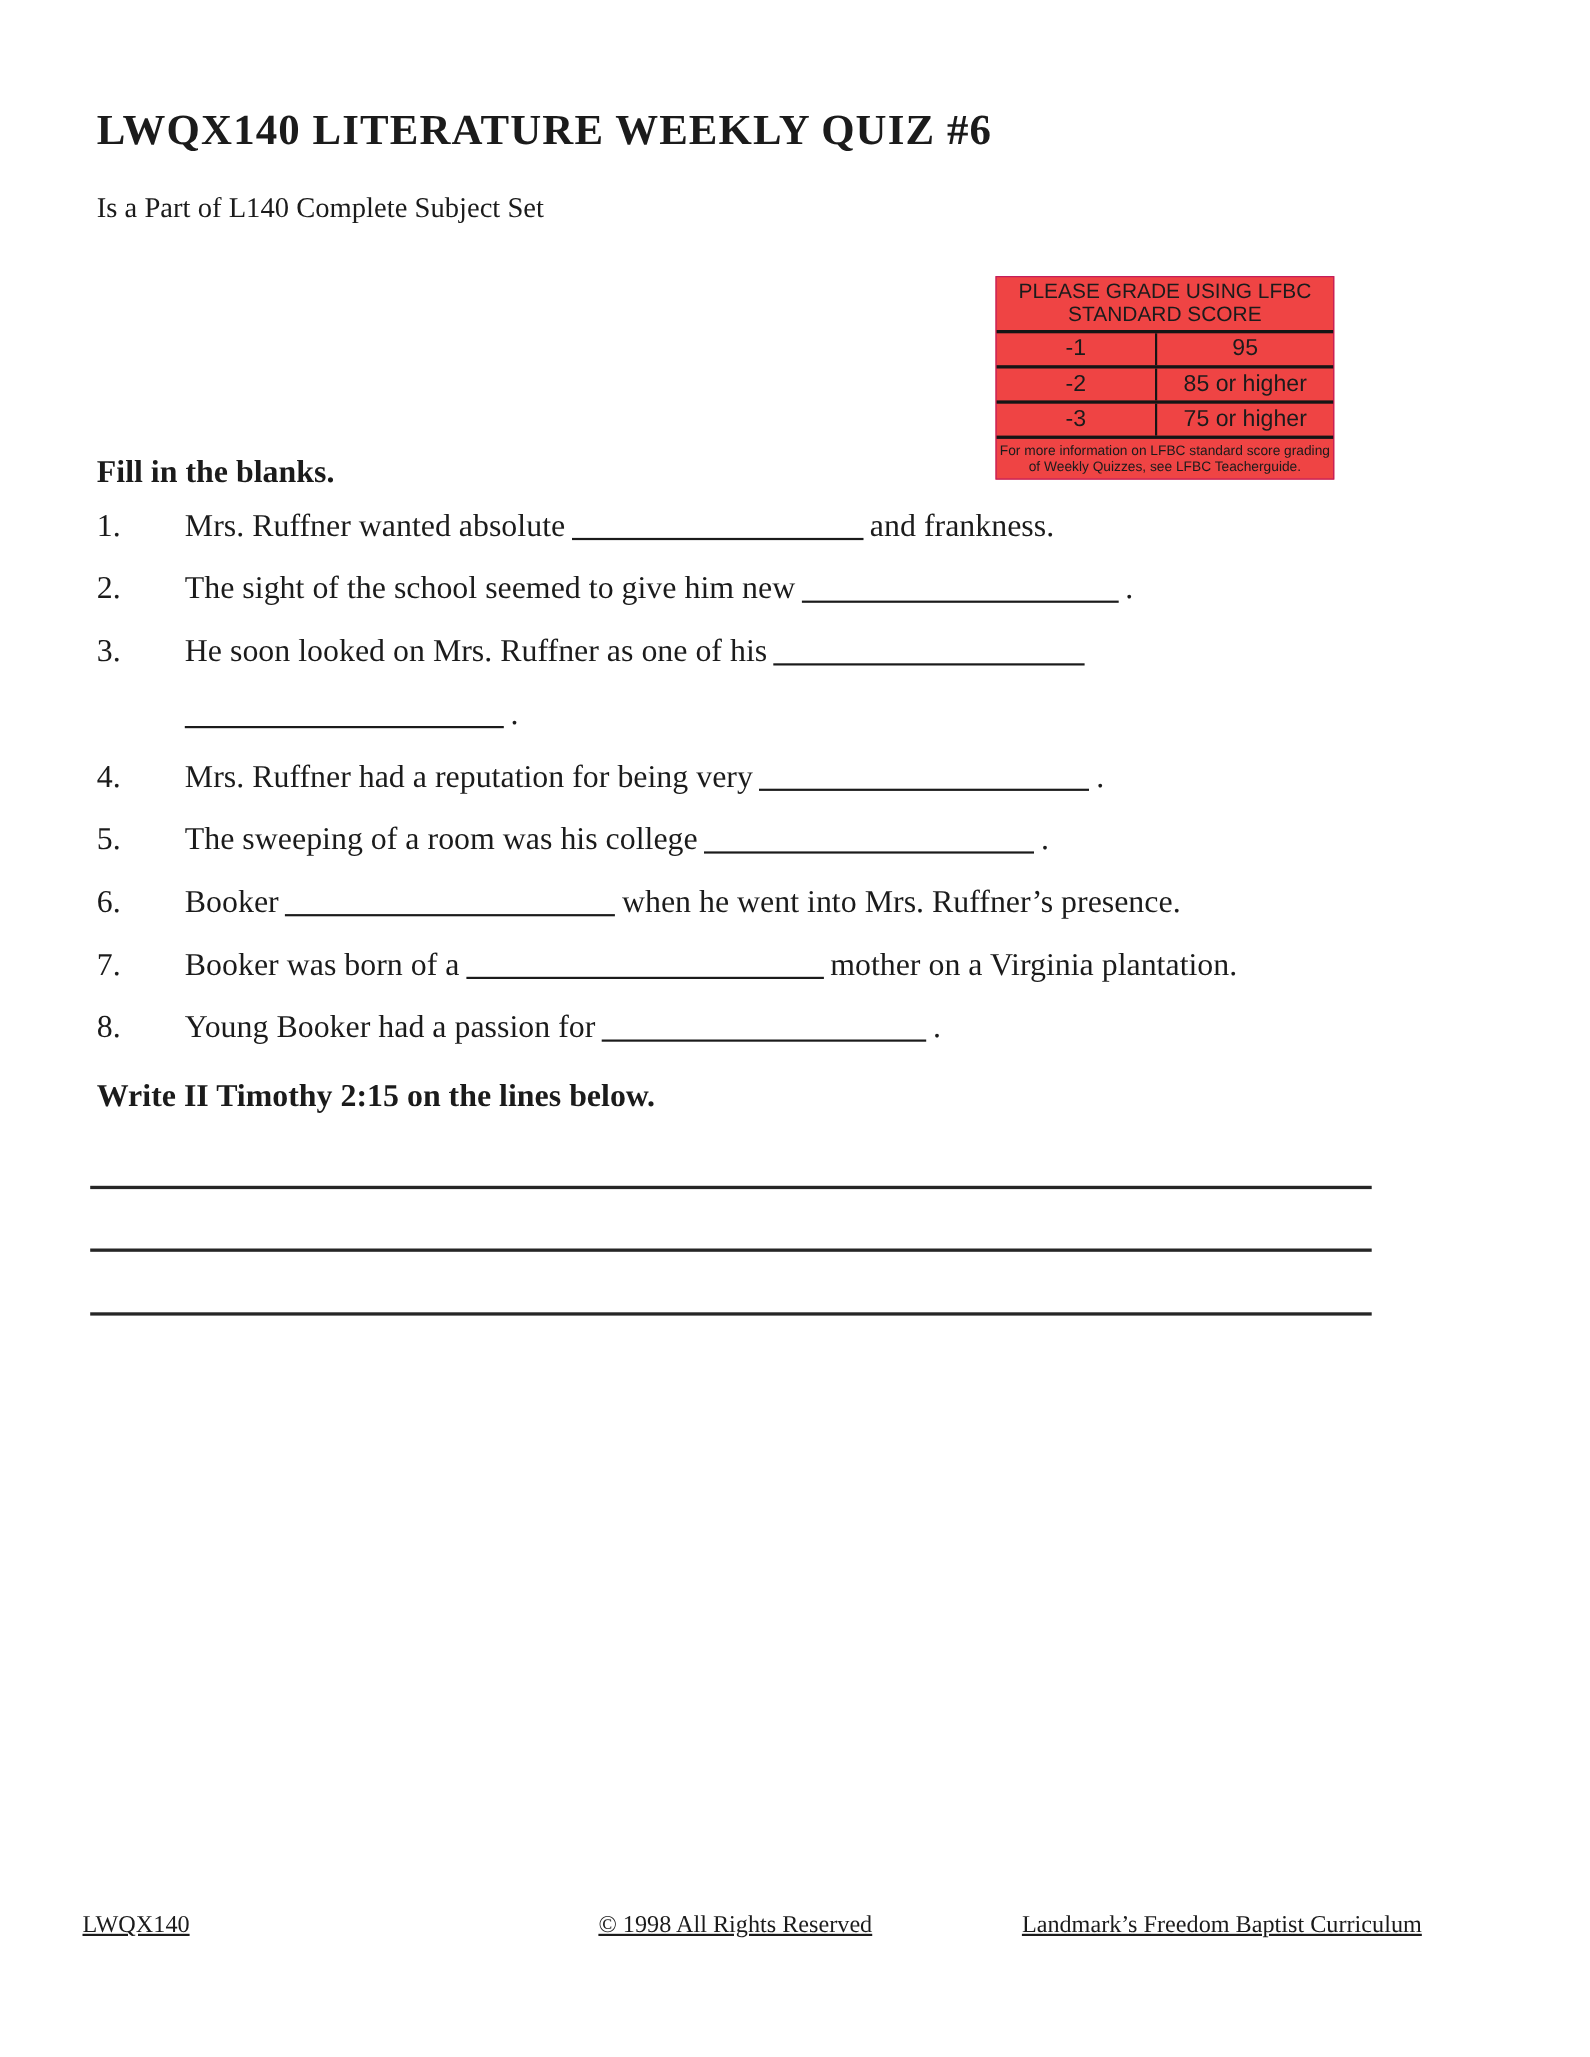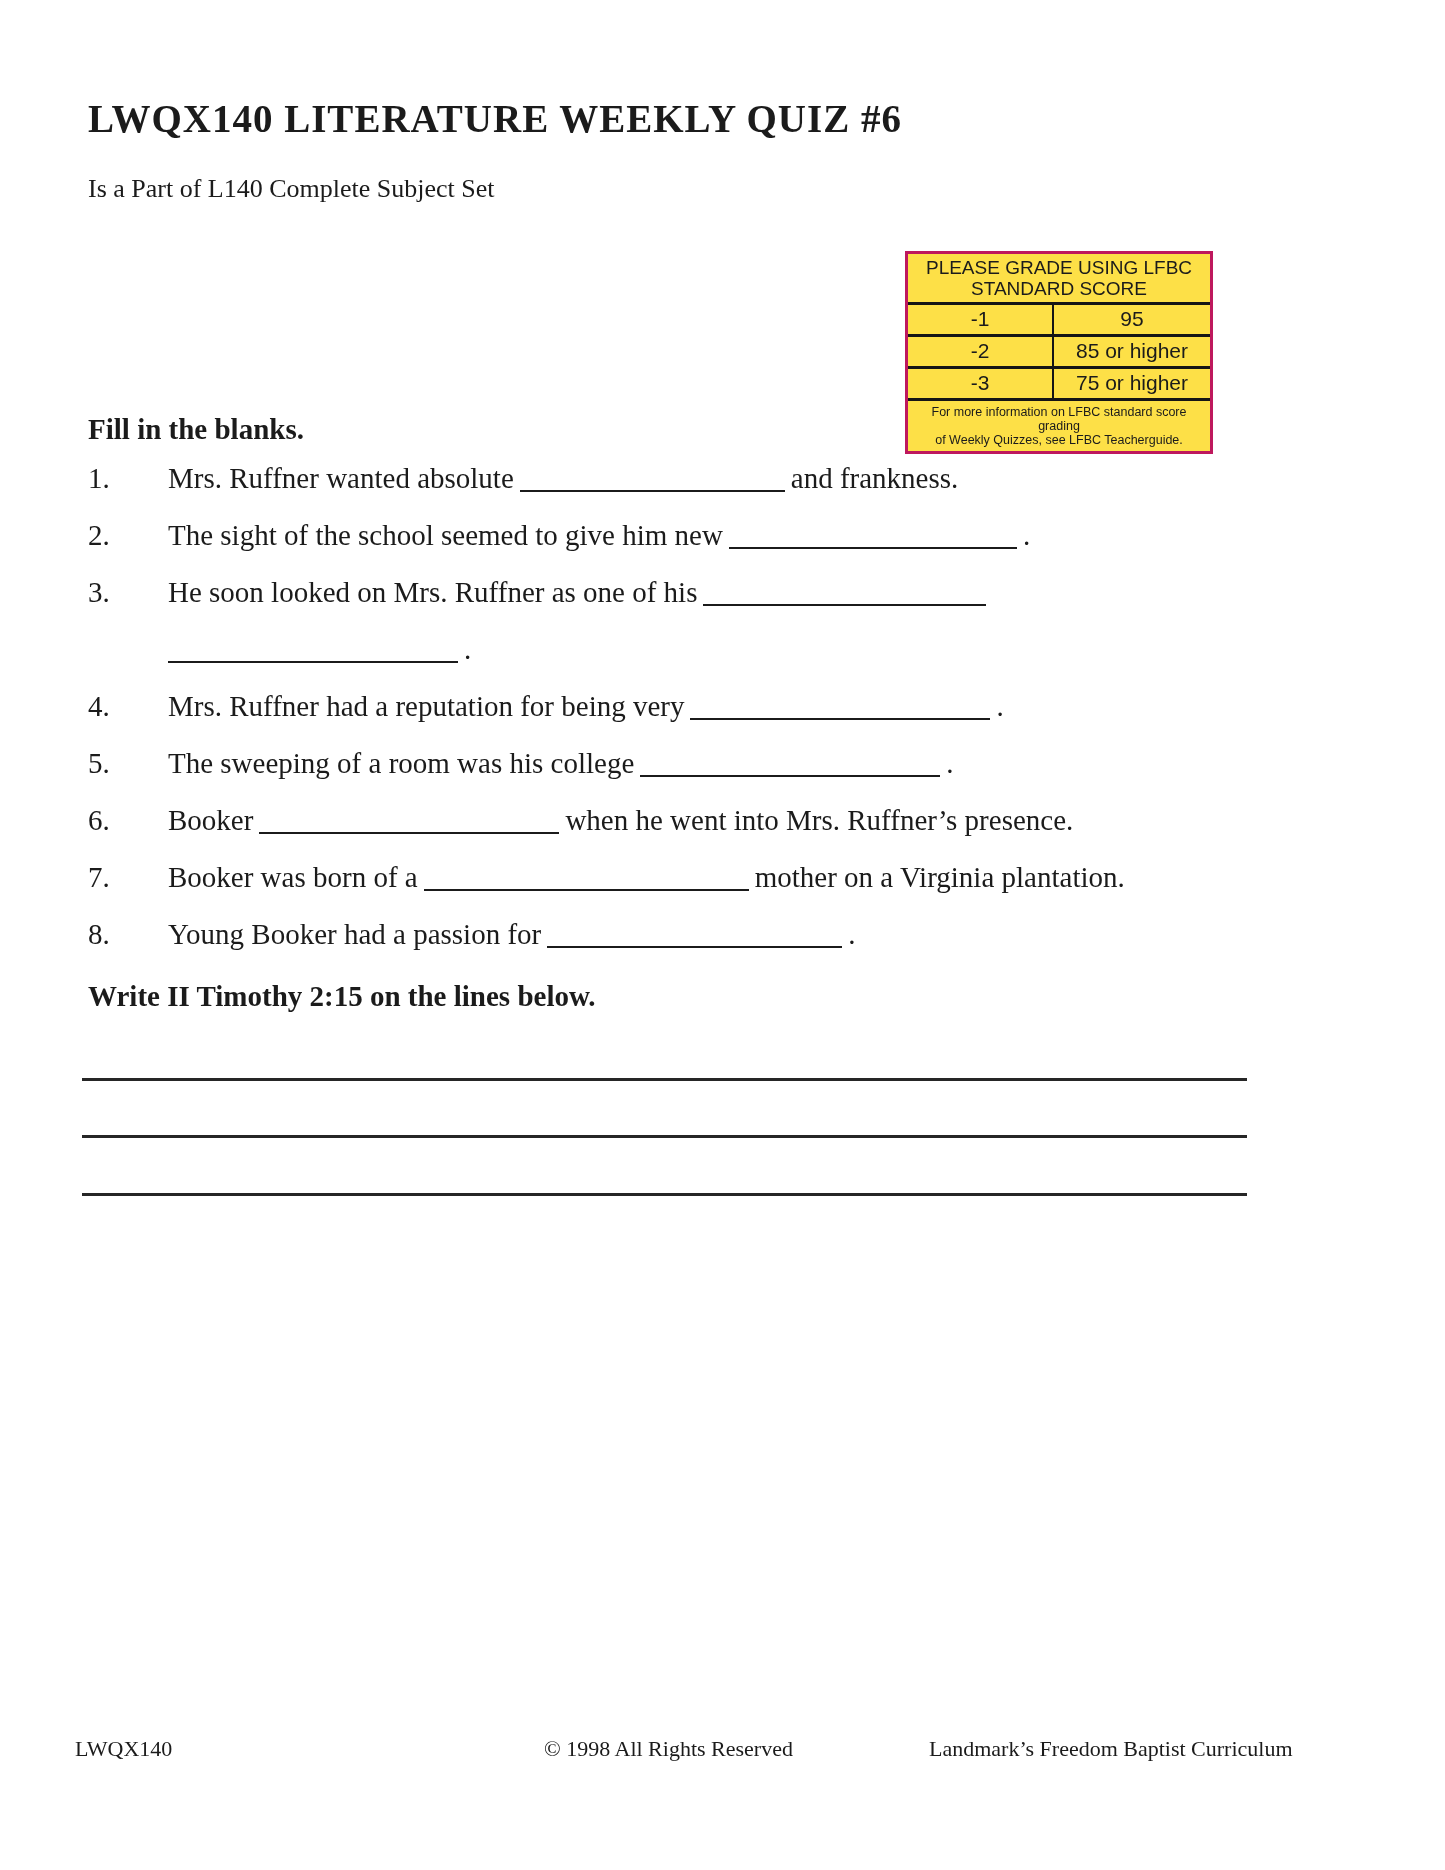--- a/index.html
+++ b/index.html
@@ -27,23 +27,23 @@
     position:absolute;left:675px;top:182px;
     font-size:31px;white-space:nowrap;
   }
   .name-line{
     display:inline-block;width:268px;height:0.95em;
     border-bottom:2px solid #1b1b1b;margin-bottom:-5px;
   }
   
   .grade-table{
     position:absolute;left:905px;top:251px;width:308px;
-    border:3px solid #be185d;box-sizing:border-box;
+    border:1px solid #be185d;box-sizing:border-box;
     font-family:"Liberation Sans","DejaVu Sans",sans-serif;
-    text-align:center;background:#fde047;
+    text-align:center;background:#ef4444;
   }
   .gt-header{
     border-bottom:3px solid #151515;
     font-size:19px;line-height:21px;padding:3px 0 3px;
   }
   .gt-row{display:flex;border-bottom:3px solid #151515;font-size:21px;}
   .gt-cell-l{width:146px;border-right:2px solid #151515;padding:2px 0 3px;box-sizing:border-box;}
   .gt-cell-r{flex:1;padding:2px 0 3px;}
   .gt-foot{font-size:12.5px;line-height:14px;padding:4px 2px 4px;}
   
@@ -69,21 +69,21 @@
     border-bottom:2px solid #1b1b1b;
     margin:0 6px -4px 6px;
   }
   .blank.first{margin-left:0;}
   
   .write-line{
     position:absolute;left:82px;width:1165px;height:0;
     border-bottom:3px solid #262626;
   }
   
-  .footer-item{position:absolute;top:1736px;font-size:22px;white-space:nowrap;}
+  .footer-item{position:absolute;top:1736px;font-size:22px;white-space:nowrap;text-decoration:underline;}
   #footer-left{left:75px;}
   #footer-center{left:544px;}
   #footer-right{left:929px;}
 </style>
 </head>
 <body>
 
 <div class="page">
 
   <div class="title">LWQX140 LITERATURE WEEKLY QUIZ #6</div>

